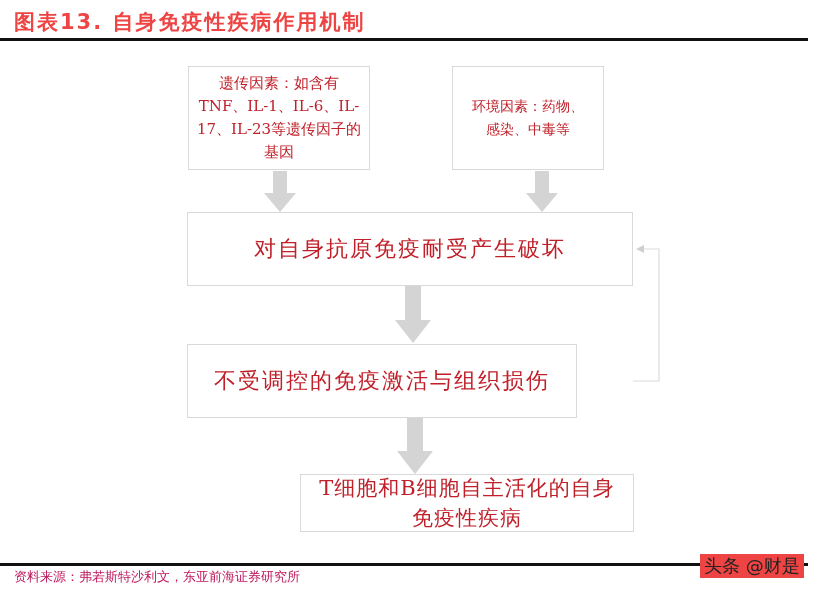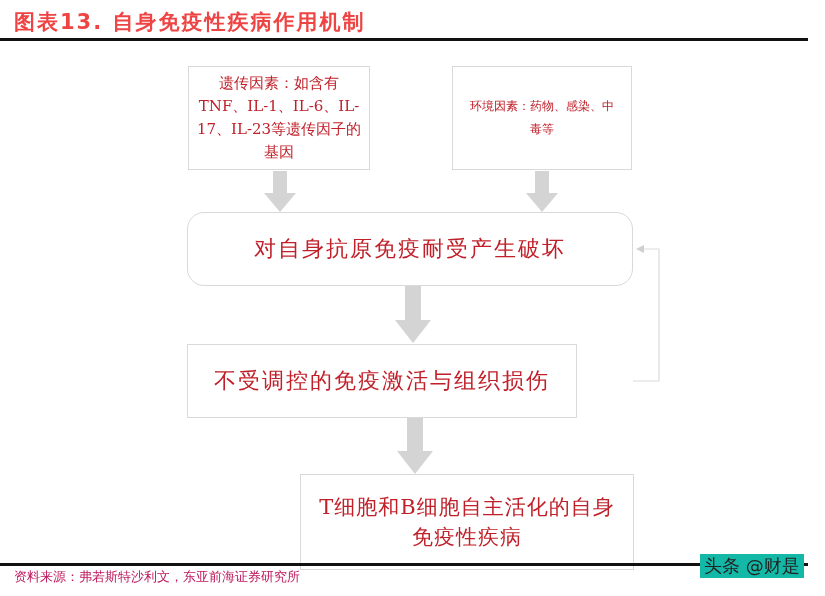--- a/index.html
+++ b/index.html
@@ -6,29 +6,29 @@
   body { width:825px; height:596px; position:relative; overflow:hidden;
          font-family:"DejaVu Sans","Liberation Sans",sans-serif; }
   .title { position:absolute; left:14px; top:8px; font-size:21px; font-weight:bold; color:#ef4444;
            letter-spacing:2px; font-family:"DejaVu Sans","Liberation Sans",sans-serif; }
   .rule-top { position:absolute; left:0; top:38px; width:808px; height:3px; background:#111; }
   .box { position:absolute; border:1.5px solid #d9d9d9; background:#fff; box-sizing:border-box;
          display:flex; align-items:center; justify-content:center; text-align:center;
          color:#c0202a; font-family:"DejaVu Serif","Liberation Serif",serif; }
   .box span { display:block; }
   .b-genetic { left:188px; top:66px; width:182px; height:104px; font-size:15px; line-height:23px; padding:0 6px; }
-  .b-env { left:452px; top:66px; width:180px; height:104px; font-size:12px; line-height:23px; padding:0 14px; }
-  .b-tol { left:187px; top:212px; width:446px; height:74px; font-size:22px; letter-spacing:2px;border-radius:17px; }
+  .b-env { left:452px; top:66px; width:152px; height:104px; font-size:14px; line-height:23px; padding:0 14px; }
+  .b-tol { left:187px; top:212px; width:446px; height:74px; font-size:22px; letter-spacing:2px; }
   .b-act { left:187px; top:344px; width:390px; height:74px; font-size:22px; letter-spacing:2px; }
-  .b-dis { left:300px; top:474px; width:334px; height:96px; font-size:21px; line-height:30px; letter-spacing:1px; padding:0 10px; }
+  .b-dis { left:300px; top:474px; width:334px; height:58px; font-size:21px; line-height:30px; letter-spacing:1px; padding:0 10px; }
   .arrow { position:absolute; }
   .rule-bot { position:absolute; left:0; top:563px; width:808px; height:3px; background:#111; }
   .source { position:absolute; left:14px; top:568px; font-size:13px; color:#be185d;
             font-family:"DejaVu Serif","Liberation Serif",serif; }
-  .watermark { position:absolute; left:700px; top:554px; font-size:18px; color:#222; background:#14b8a6; padding:0 4px;
+  .watermark { position:absolute; left:700px; top:554px; font-size:18px; color:#222; background:#ef4444; padding:0 4px;
                font-family:"DejaVu Sans","Liberation Sans",sans-serif; }
 </style>
 </head>
 <body>
 
 <div class="title">图表13.  自身免疫性疾病作用机制</div>
 <div class="rule-top"></div>
 
 <div class="box b-genetic">
   <span>遗传因素：如含有TNF、IL-1、IL-6、IL-17、IL-23等遗传因子的基因</span>

